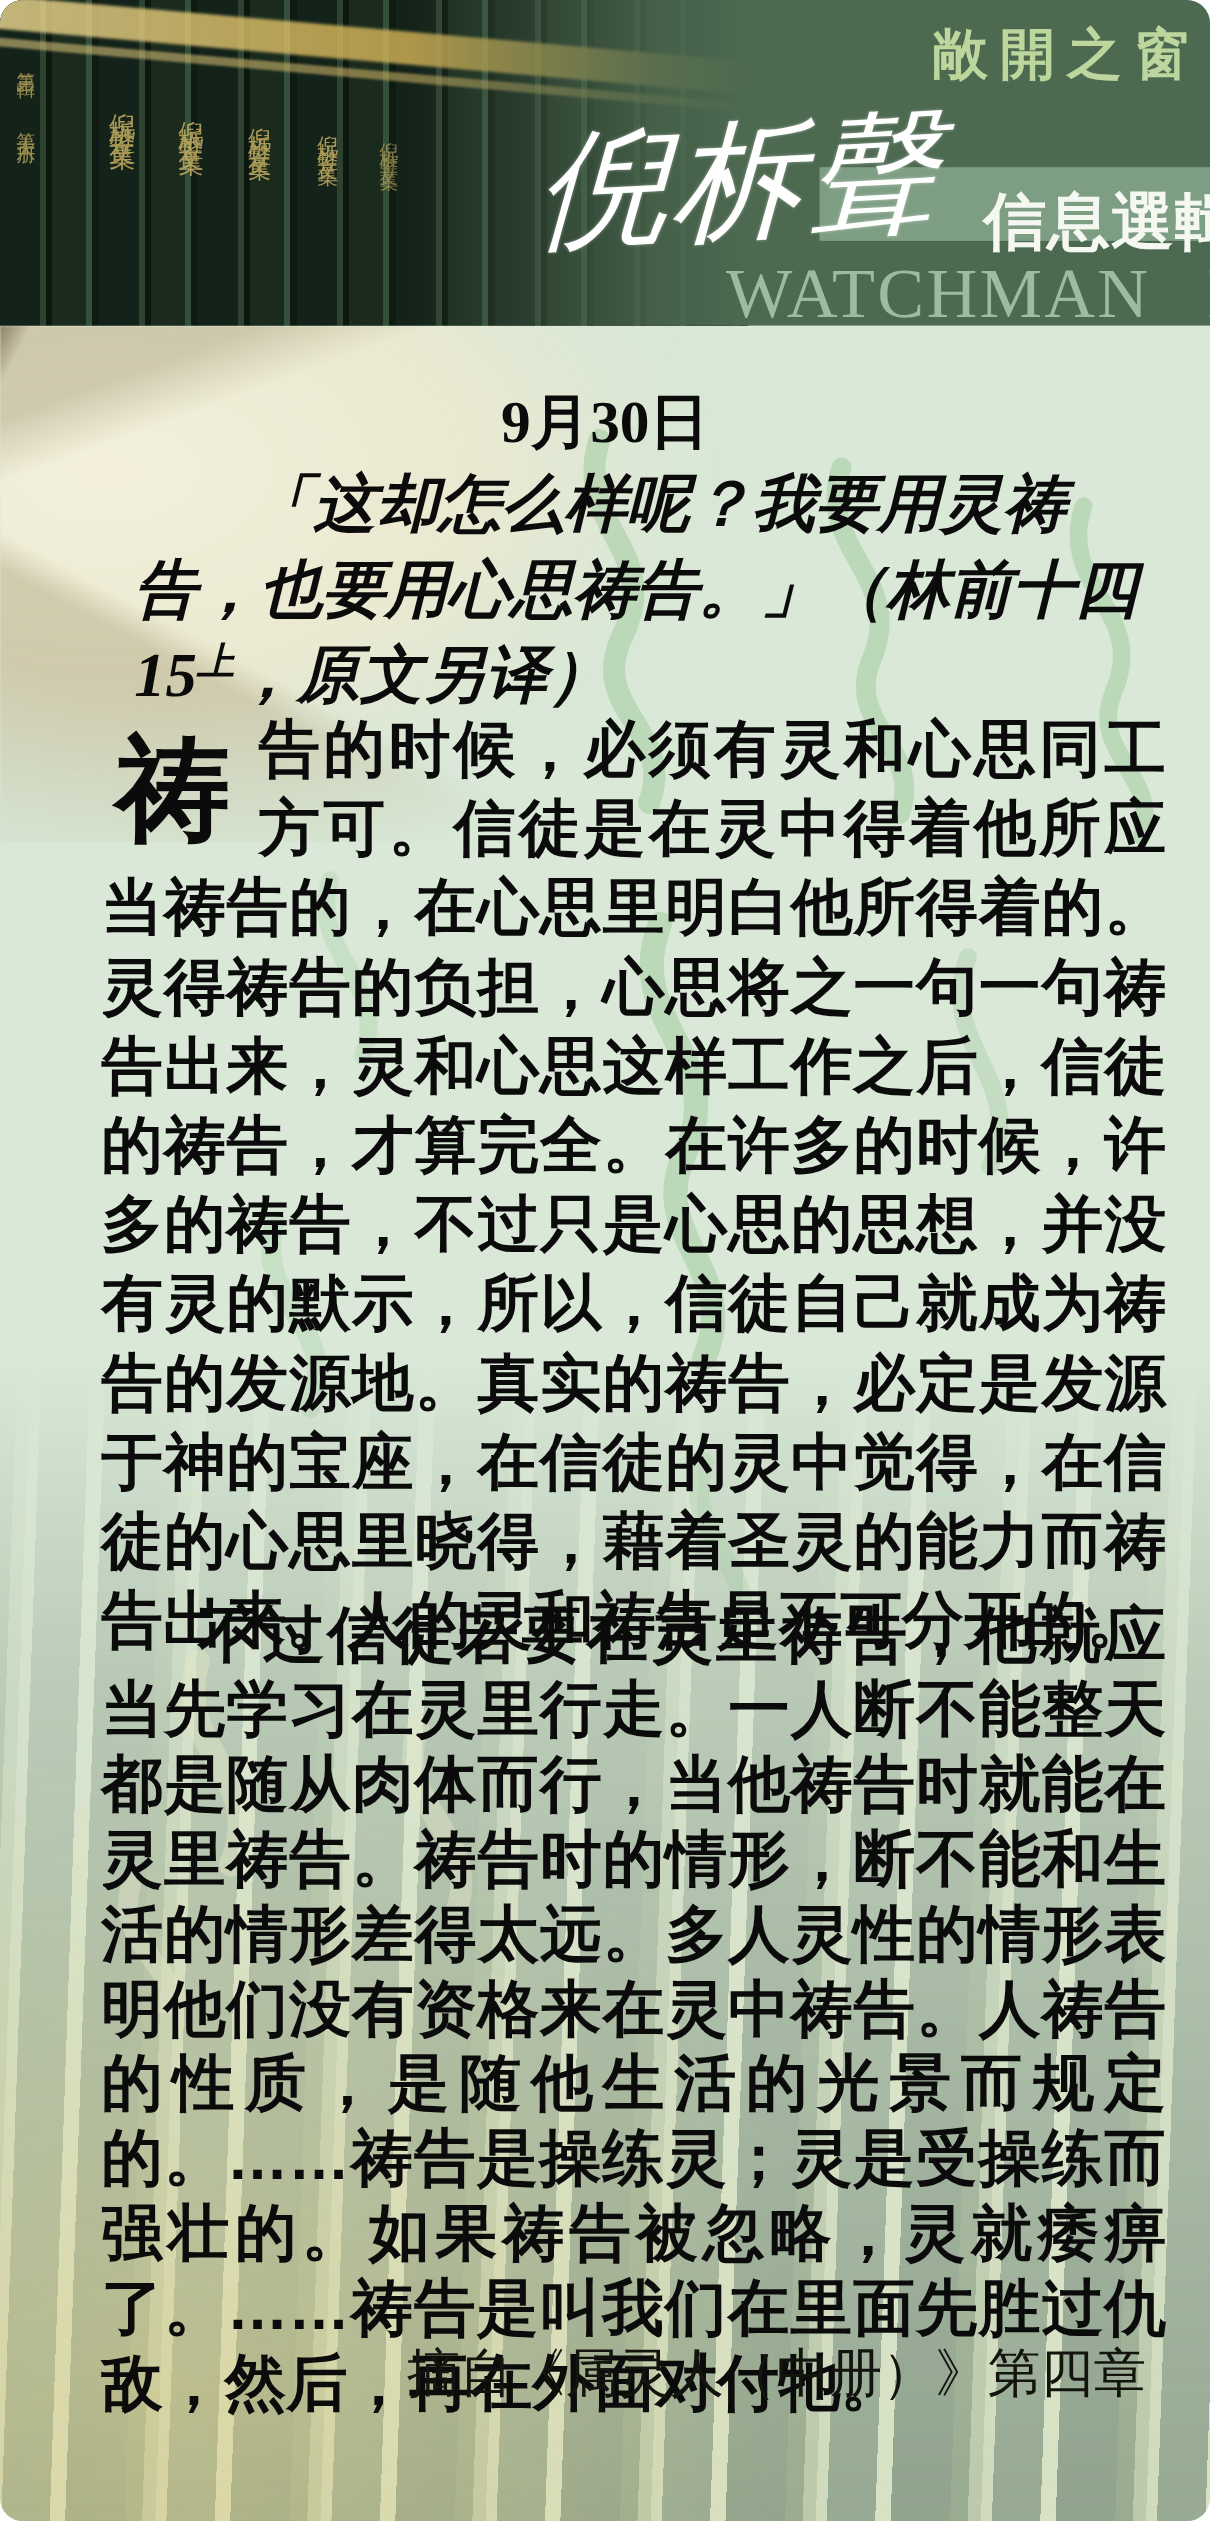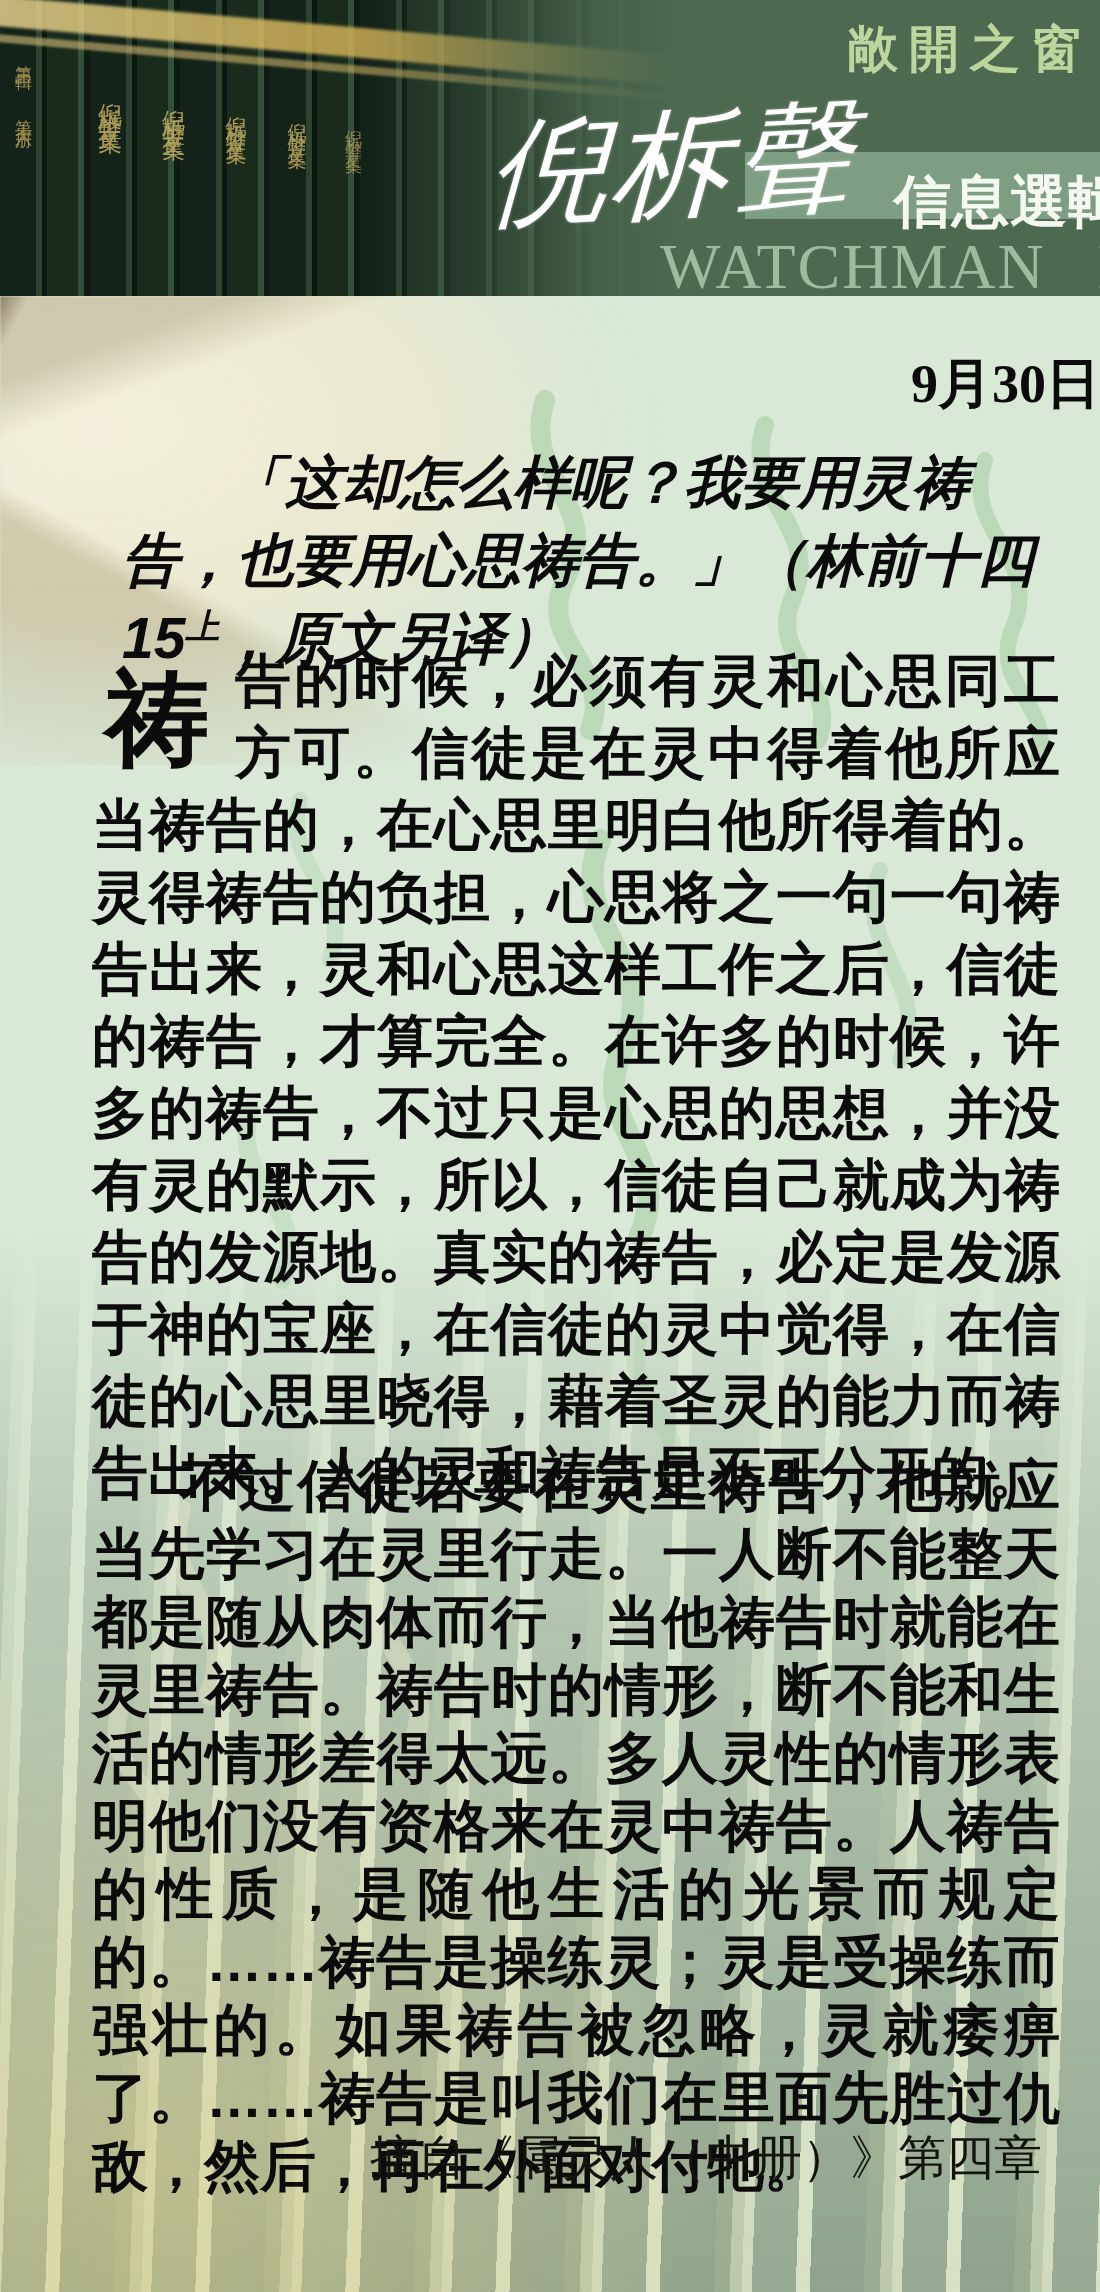--- a/index.html
+++ b/index.html
@@ -1,19 +1,20 @@
 <!DOCTYPE html>
 <html><head>
 <meta charset="utf-8">
 <style>
   html,body{margin:0;padding:0;}
   .page{
     position:relative; width:1100px; height:2292px; overflow:hidden;
     background:#d9e8d7;
     font-family:"Liberation Sans",sans-serif;
+    border-radius:21px;
   }
 
   
   .header{
     position:absolute; top:0; left:0; width:1100px; height:296px;
     background:#4d6950; z-index:5;
   }
   .spines{
     position:absolute; top:0; left:0; width:680px; height:296px;
     background:
@@ -93,27 +94,27 @@
         rgba(200,204,162,.5) 28px 38px, rgba(96,118,90,.55) 38px 82px,
         rgba(214,218,176,.5) 82px 96px, rgba(84,106,80,.55) 96px 150px);
     -webkit-mask-image:linear-gradient(180deg, transparent 0%, rgba(0,0,0,.45) 28%, rgba(0,0,0,.72) 62%, #000 100%);
             mask-image:linear-gradient(180deg, transparent 0%, rgba(0,0,0,.45) 28%, rgba(0,0,0,.72) 62%, #000 100%);
   }
   .bg-watermark{ position:absolute; top:330px; left:0; z-index:2; }
 
   
   .date-heading{
     position:absolute; top:348px; left:0; width:1100px; z-index:10;
-    text-align:right; color:#0b0b0b;
+    text-align:center; color:#0b0b0b;
     font-family:"Liberation Serif",serif; font-size:54px; font-weight:700;
   }
   .quote{
     position:absolute; top:420px; left:122px; width:942px; z-index:10;
-    color:#0b0b0b; font-family:Liberation Sans, sans-serif; font-style:italic;
-    font-size:57px; line-height:78px; text-indent:106px; font-weight:700;margin-top:23px;
+    color:#0b0b0b; font-family:Liberation Serif, serif; font-style:italic;
+    font-size:57px; line-height:78px; text-indent:106px; font-weight:700;
   }
   .quote sup{ font-size:60%; line-height:0; }
   .para1{
     position:absolute; top:645px; left:92px; width:968px; z-index:10;
     color:#0b0b0b; font-size:56px; line-height:72px; font-weight:700;
     text-align:justify;
   }
   .drop-cap{
     float:left; font-size:104px; line-height:138px;
     margin:4px 26px 0 13px; font-weight:700;

